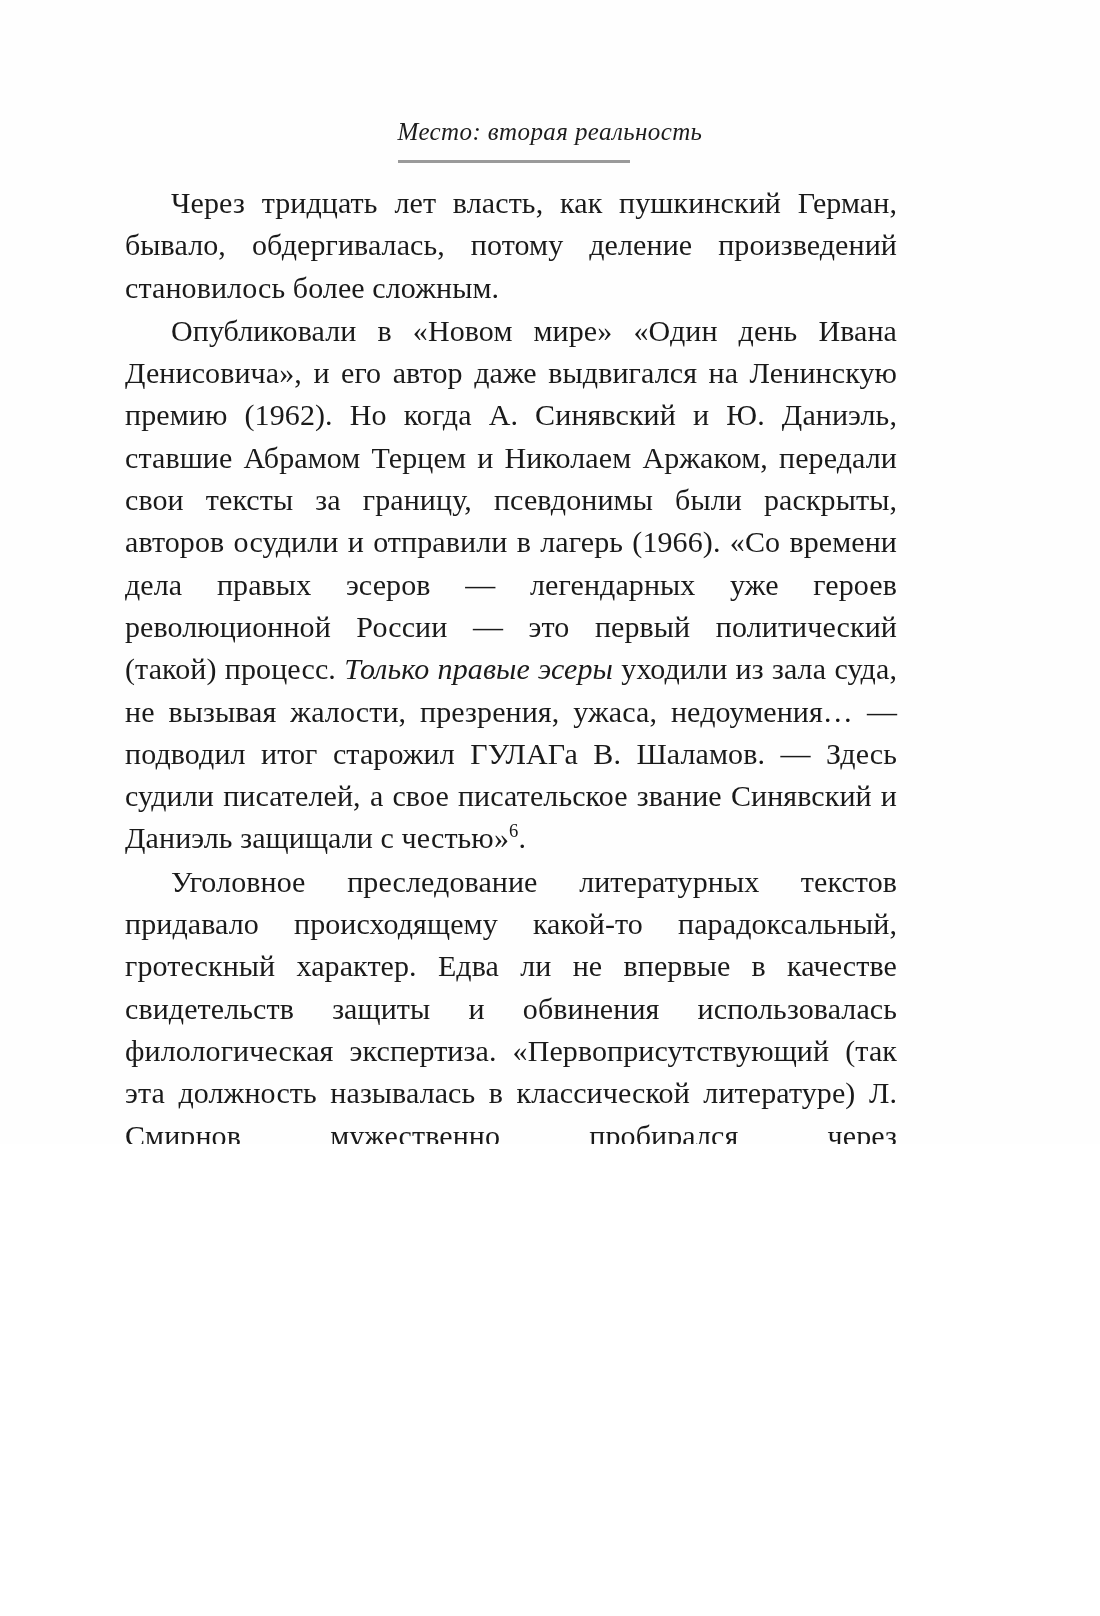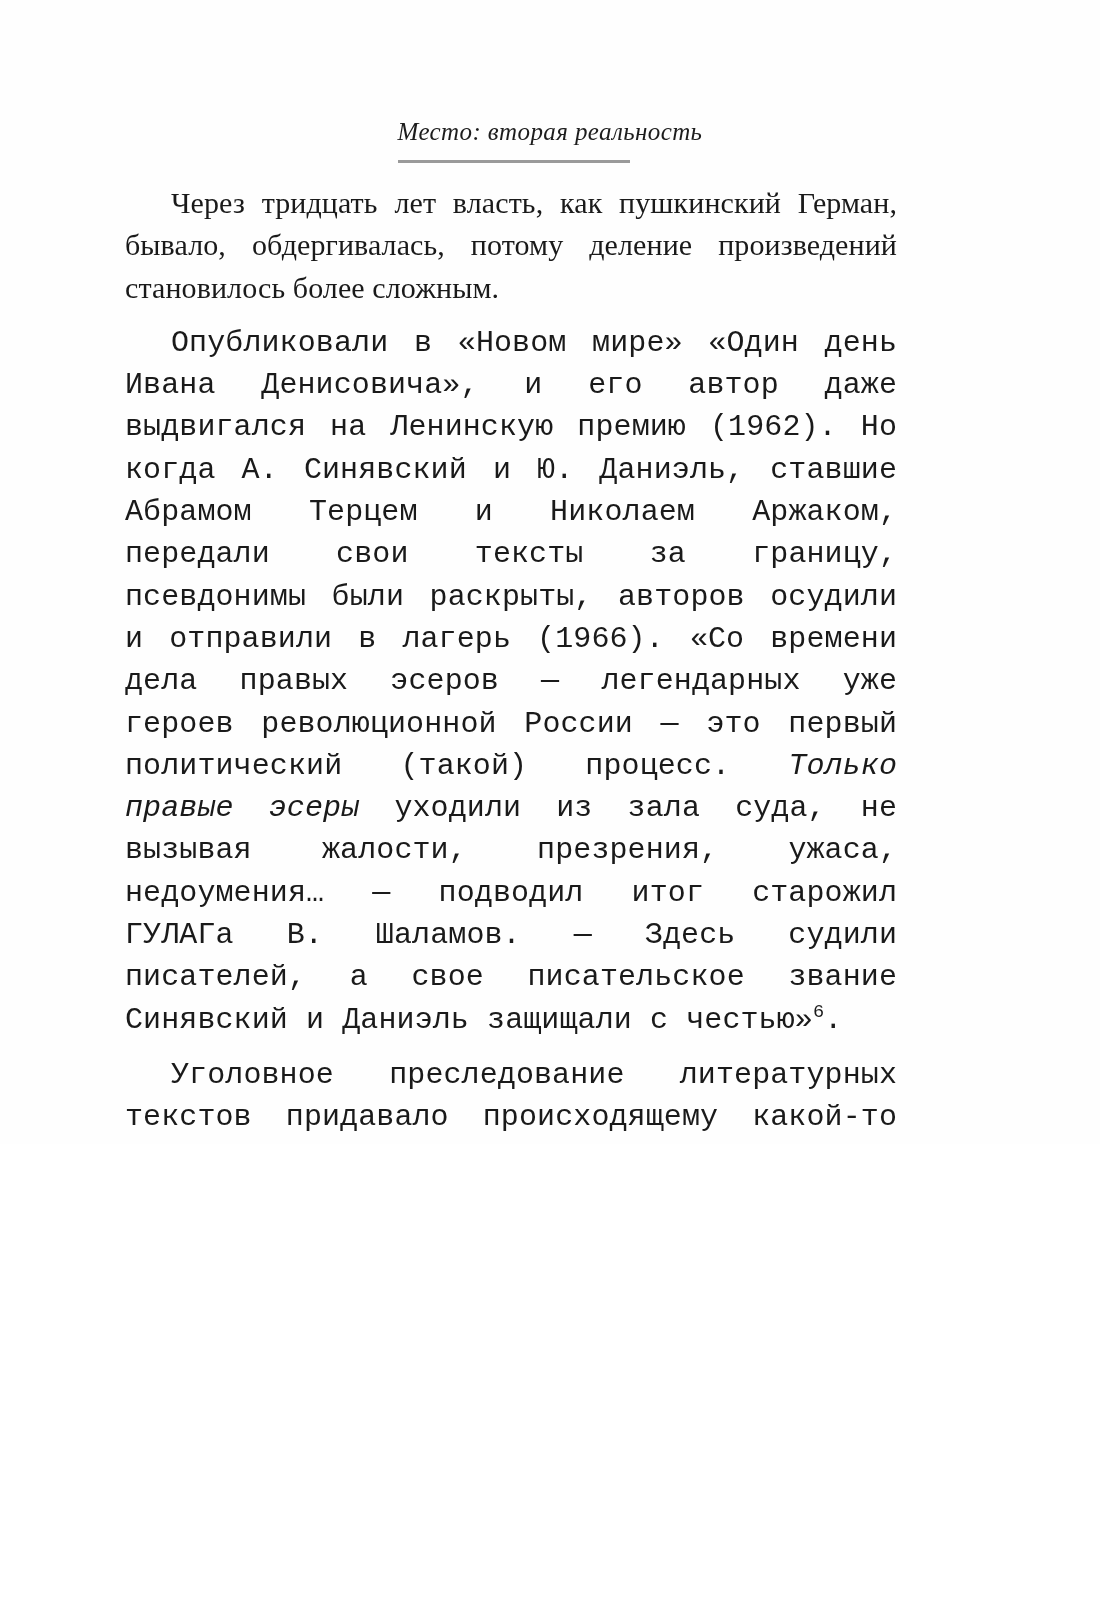--- a/index.html
+++ b/index.html
@@ -52,22 +52,21 @@
     margin: 0;
     text-align: justify;
     text-justify: inter-word;
     text-indent: 46px;
     font-size: 30px;
     line-height: 42.3px;
     letter-spacing: 0.1px;
     hyphens: manual;
   }
   p.para + p.para {
-    margin-top: 13px;
-    font-family: Liberation Mono, monospace;
+    margin-top: 1px;
   }
   .it {
     font-style: italic;
   }
   sup.fn {
     font-size: 0.62em;
     vertical-align: super;
     line-height: 0;
   }
 

